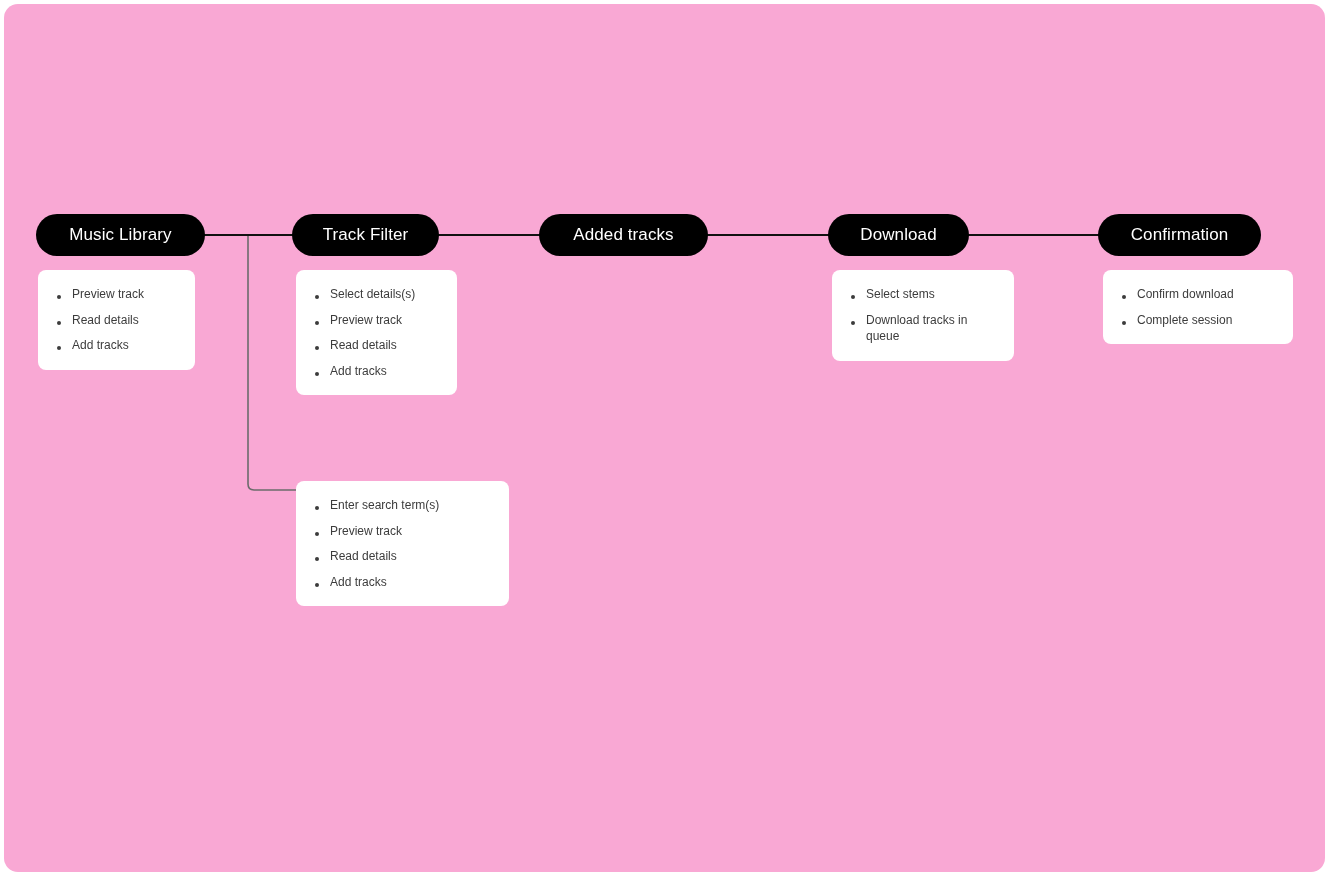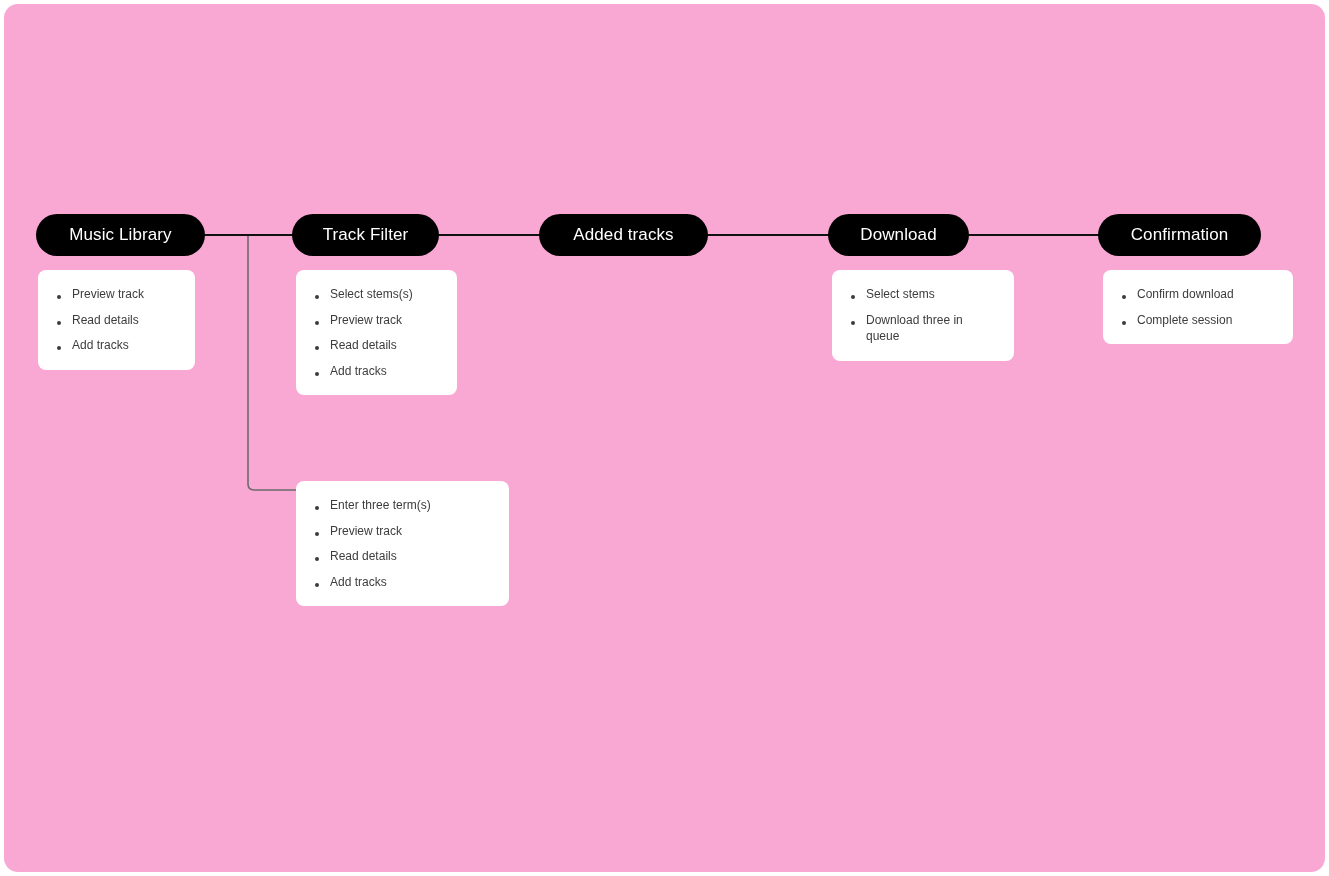--- a/index.html
+++ b/index.html
@@ -132,56 +132,56 @@
         <li>Read details</li>
         <li>Add tracks</li>
       </ul>
     </div>
   </div>
 
   <div class="node" id="node-track-filter">
     <div class="pill">Track Filter</div>
     <div class="card">
       <ul>
-        <li>Select stems(s)</li>
+        <li>Select details(s)</li>
         <li>Preview track</li>
         <li>Read details</li>
         <li>Add tracks</li>
       </ul>
     </div>
   </div>
 
   <div class="node" id="node-added-tracks">
     <div class="pill">Added tracks</div>
   </div>
 
   <div class="node" id="node-download">
     <div class="pill">Download</div>
     <div class="card">
       <ul>
         <li>Select stems</li>
-        <li>Download three in queue</li>
+        <li>Download tracks in queue</li>
       </ul>
     </div>
   </div>
 
   <div class="node" id="node-confirmation">
     <div class="pill">Confirmation</div>
     <div class="card">
       <ul>
         <li>Confirm download</li>
         <li>Complete session</li>
       </ul>
     </div>
   </div>
 
   <div class="node" id="node-track-search">
     <div class="card">
       <ul>
-        <li>Enter three term(s)</li>
+        <li>Enter search term(s)</li>
         <li>Preview track</li>
         <li>Read details</li>
         <li>Add tracks</li>
       </ul>
     </div>
   </div>
 
 </div>
 
 </body></html>

